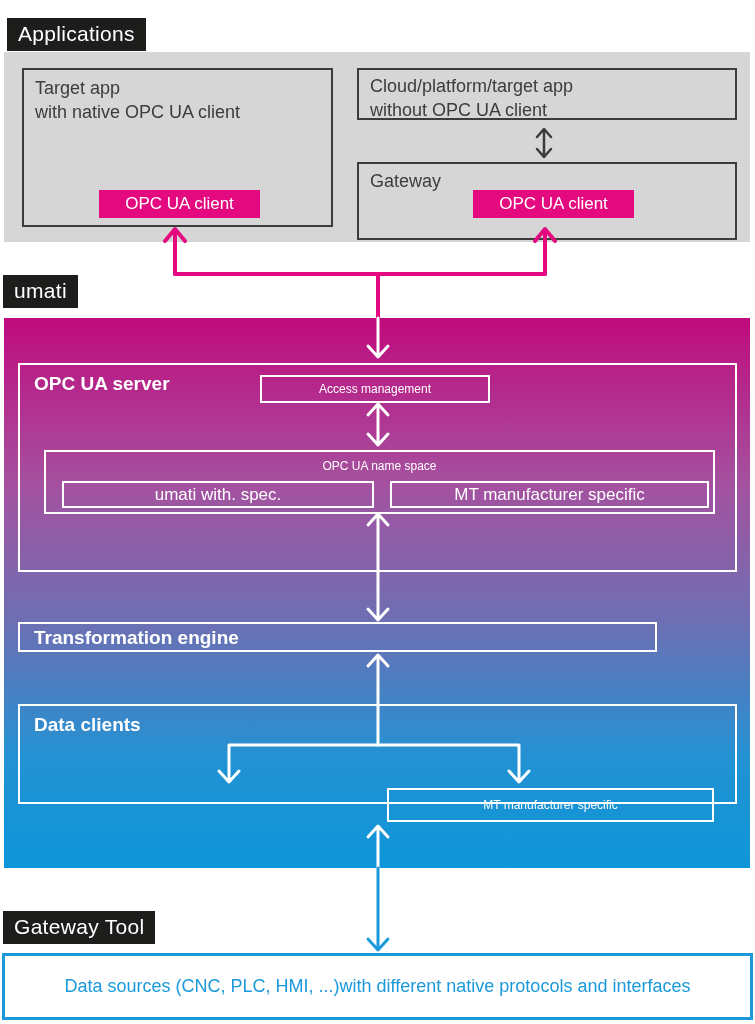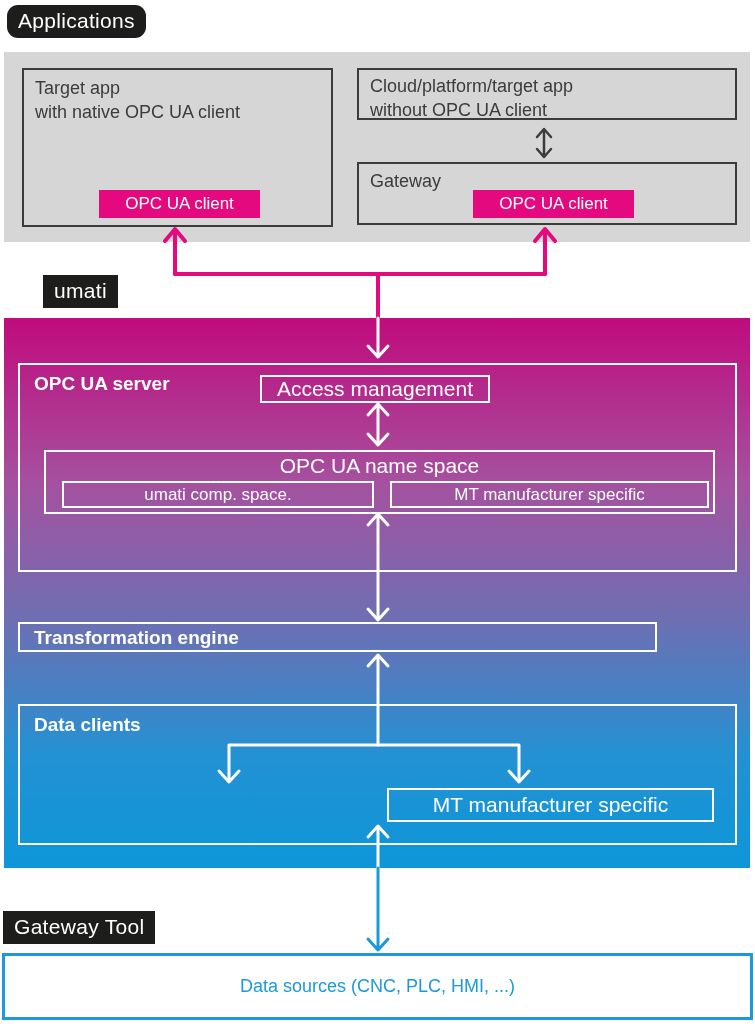--- a/index.html
+++ b/index.html
@@ -16,86 +16,87 @@
   .graypanel{position:absolute;left:4px;top:52px;width:746px;height:190px;background:var(--panel_gray);}
   .gbox{position:absolute;border:2px solid var(--ink);color:var(--ink);font-size:18px;line-height:1.32;}
   .gbox .txt{padding:7px 12px 0 11px;}
   .badge{position:absolute;background:var(--magenta);color:#fff;font-size:17px;
     display:flex;align-items:center;justify-content:center;white-space:nowrap;}
   
   .gradbox{position:absolute;left:4px;top:318px;width:746px;height:550px;
     background:linear-gradient(180deg,var(--gradient_top) 0%,#a5519f 30%,var(--gradient_mid) 55%,#2292d3 80%,var(--gradient_bottom) 100%);}
   .wbox{position:absolute;border:2px solid #fff;color:#fff;}
   .wtitle{position:absolute;color:#fff;font-weight:bold;font-size:19px;white-space:nowrap;}
-  .wcenter{display:flex;align-items:center;justify-content:center;font-size:21px;color:#fff;white-space:nowrap;}
+  .wcenter{display:flex;align-items:center;justify-content:center;font-size:12px;color:#fff;white-space:nowrap;}
   
   .datasources{position:absolute;left:2px;top:953px;width:751px;height:67px;background:#fff;
     border:3px solid var(--blue);color:var(--blue);font-size:18px;line-height:1.5;
     display:flex;flex-direction:row;align-items:center;justify-content:center;text-align:center;}
   svg.overlay{position:absolute;left:0;top:0;pointer-events:none;}
 </style>
 </head>
 <body>
 
 <div id="canvas">
 
-  <div class="seclabel" style="left:7px;top:5px;border-radius:11px;">Applications</div>
+  <div class="seclabel" style="left:7px;top:18px;">Applications</div>
 
   <div class="graypanel">
 
     <div class="gbox" style="left:18px;top:16px;width:311px;height:159px;">
       <div class="txt">
         <div>Target app</div>
         <div>with native OPC UA client</div>
       </div>
       <div class="badge" style="left:75px;top:120px;width:161px;height:28px;">OPC UA client</div>
     </div>
 
     <div class="gbox" style="left:353px;top:16px;width:380px;height:52px;">
       <div class="txt" style="padding-top:5px;">
         <div>Cloud/platform/target app</div>
         <div>without OPC UA client</div>
       </div>
     </div>
 
-    <div class="gbox" style="left:353px;top:110px;width:380px;height:63px;">
+    <div class="gbox" style="left:353px;top:110px;width:380px;height:78px;">
       <div class="txt" style="padding-top:6px;">Gateway</div>
       <div class="badge" style="left:114px;top:26px;width:161px;height:28px;">OPC UA client</div>
     </div>
   </div>
 
-  <div class="seclabel" style="left:3px;top:275px;margin-left:40px;">umati</div>
+  <div class="seclabel" style="left:3px;top:275px;">umati</div>
 
   <div class="gradbox">
 
     <div class="wbox" style="left:14px;top:45px;width:719px;height:209px;">
       <div class="wtitle" style="left:14px;top:8px;">OPC UA server</div>
       <div class="wbox wcenter" style="left:240px;top:10px;width:230px;height:28px;">Access management</div>
 
       <div class="wbox" style="left:24px;top:85px;width:671px;height:64px;text-decoration:underline;">
         <div class="wcenter" style="position:absolute;left:0;top:2px;width:100%;height:24px;">OPC UA name space</div>
-        <div class="wbox wcenter" style="left:16px;top:29px;width:312px;height:27px;font-size:17px;">umati comp. space.</div>
+        <div class="wbox wcenter" style="left:16px;top:29px;width:312px;height:27px;font-size:17px;">umati with. spec.</div>
         <div class="wbox wcenter" style="left:344px;top:29px;width:319px;height:27px;font-size:17px;">MT manufacturer specific</div>
       </div>
     </div>
 
     <div class="wbox" style="left:14px;top:304px;width:639px;height:30px;padding-left:48px;">
       <div class="wtitle" style="left:14px;top:3px;">Transformation engine</div>
     </div>
 
-    <div class="wbox" style="left:14px;top:386px;width:719px;height:141px;">
+    <div class="wbox" style="left:14px;top:386px;width:719px;height:100px;">
       <div class="wtitle" style="left:14px;top:8px;">Data clients</div>
       <div class="wbox wcenter" style="left:367px;top:82px;width:327px;height:34px;">MT manufacturer specific</div>
     </div>
   </div>
 
   <div class="seclabel" style="left:3px;top:911px;">Gateway Tool</div>
 
   <div class="datasources">
     <div>Data sources (CNC, PLC, HMI, ...)</div>
+    <div>with different native protocols and interfaces</div>
   </div>
 
   <svg class="overlay" width="755" height="1024" viewBox="0 0 755 1024">
 
     <g stroke="#e5097f" stroke-width="4" fill="none" stroke-linecap="round" stroke-linejoin="round">
       <path d="M175,274 H545"></path>
       <path d="M175,274 V232 M165,241 L175,229 L185,241"></path>
       <path d="M545,274 V232 M535,241 L545,229 L555,241"></path>
       <path d="M378,274 V319"></path>
     </g>

